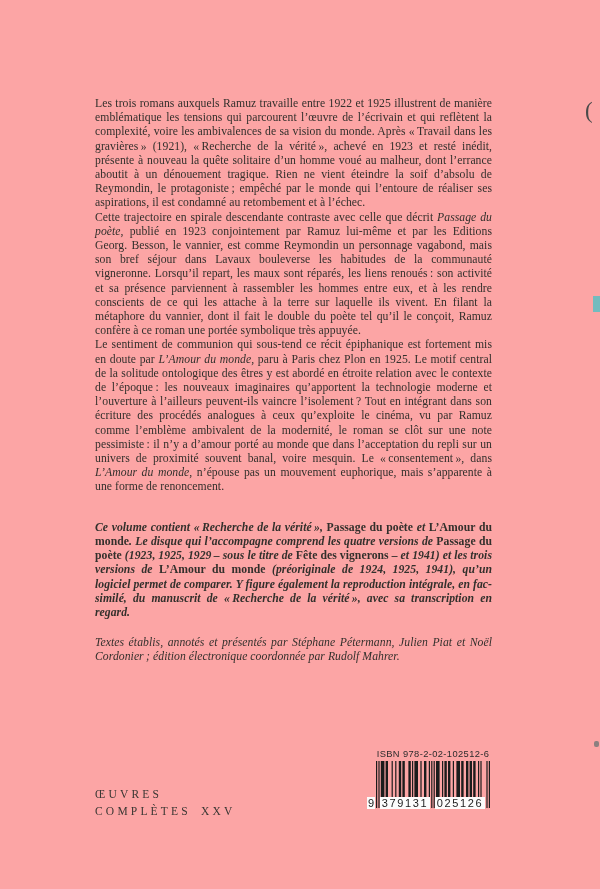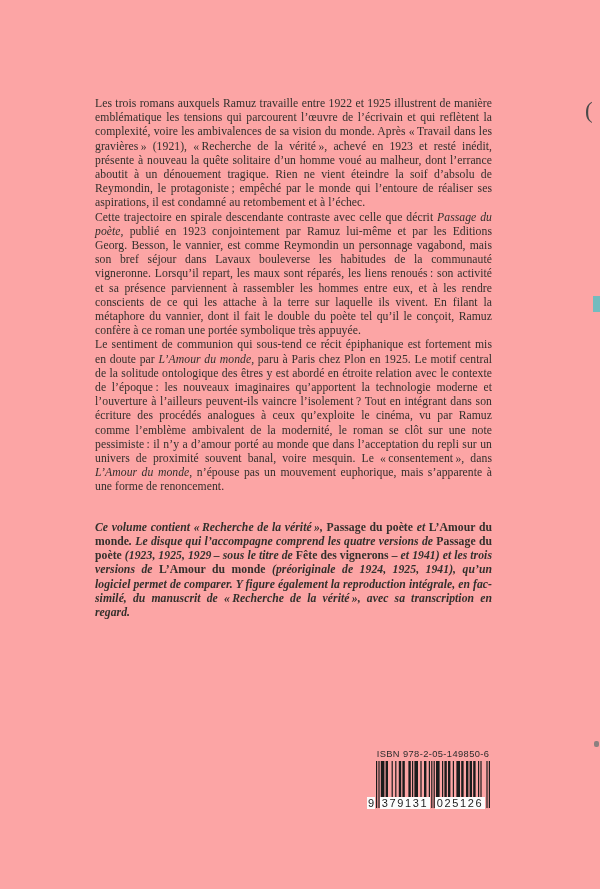--- a/index.html
+++ b/index.html
@@ -73,25 +73,30 @@
 </head>
 <body>
 
 <div class="page">
 
   <div class="text-block">
     <p class="para"><span class="seg-r">Les trois romans auxquels Ramuz travaille entre 1922 et 1925 illustrent de manière emblématique les tensions qui parcourent l’œuvre de l’écrivain et qui reflètent la complexité, voire les ambivalences de sa vision du monde. Après « Travail dans les gravières » (1921), « Recherche de la vérité », achevé en 1923 et resté inédit, présente à nouveau la quête solitaire d’un homme voué au malheur, dont l’errance aboutit à un dénouement tragique. Rien ne vient éteindre la soif d’absolu de Reymondin, le protagoniste ; empêché par le monde qui l’entoure de réaliser ses aspirations, il est condamné au retombement et à l’échec.</span></p>
     <p class="para"><span class="seg-r">Cette trajectoire en spirale descendante contraste avec celle que décrit </span><span class="seg-i">Passage du poète</span><span class="seg-r">, publié en 1923 conjointement par Ramuz lui-même et par les Editions Georg. Besson, le vannier, est comme Reymondin un personnage vagabond, mais son bref séjour dans Lavaux bouleverse les habitudes de la communauté vigneronne. Lorsqu’il repart, les maux sont réparés, les liens renoués : son activité et sa présence parviennent à rassembler les hommes entre eux, et à les rendre conscients de ce qui les attache à la terre sur laquelle ils vivent. En filant la métaphore du vannier, dont il fait le double du poète tel qu’il le conçoit, Ramuz confère à ce roman une portée symbolique très appuyée.</span></p>
     <p class="para"><span class="seg-r">Le sentiment de communion qui sous-tend ce récit épiphanique est fortement mis en doute par </span><span class="seg-i">L’Amour du monde</span><span class="seg-r">, paru à Paris chez Plon en 1925. Le motif central de la solitude ontologique des êtres y est abordé en étroite relation avec le contexte de l’époque : les nouveaux imaginaires qu’apportent la technologie moderne et l’ouverture à l’ailleurs peuvent-ils vaincre l’isolement ? Tout en intégrant dans son écriture des procédés analogues à ceux qu’exploite le cinéma, vu par Ramuz comme l’emblème ambivalent de la modernité, le roman se clôt sur une note pessimiste : il n’y a d’amour porté au monde que dans l’acceptation du repli sur un univers de proximité souvent banal, voire mesquin. Le « consentement », dans </span><span class="seg-i">L’Amour du monde</span><span class="seg-r">, n’épouse pas un mouvement euphorique, mais s’apparente à une forme de renoncement.</span></p>
     <p class="para volume"><span class="seg-i">Ce volume contient « Recherche de la vérité », </span><span class="seg-r">Passage du poète</span><span class="seg-i"> et </span><span class="seg-r">L’Amour du monde</span><span class="seg-i">. Le disque qui l’accompagne comprend les quatre versions de </span><span class="seg-r">Passage du poète</span><span class="seg-i"> (1923, 1925, 1929 – sous le titre de </span><span class="seg-r">Fête des vignerons</span><span class="seg-i"> – et 1941) et les trois versions de </span><span class="seg-r">L’Amour du monde</span><span class="seg-i"> (préoriginale de 1924, 1925, 1941), qu’un logiciel permet de comparer. Y figure également la reproduction intégrale, en fac-similé, du manuscrit de « Recherche de la vérité », avec sa transcription en regard.</span></p>
+    <p class="para credits"><span class="seg-i">Textes établis, annotés et présentés par Stéphane Pétermann, Julien Piat et Noël Cordonier ; édition électronique coordonnée par Rudolf Mahrer.</span></p>
   </div>
 
+  <div class="collection">
+    <div>ŒUVRES</div>
+    <div>COMPLÈTES XXV</div>
+  </div>
 
   <div class="barcode-block">
-    <div class="isbn-label">ISBN 978-2-05-149850-6</div>
+    <div class="isbn-label">ISBN 978-2-02-102512-6</div>
     <div class="bars">
         <svg width="114.0" height="47">
           <rect x="0.00" y="0" width="1.20" height="47" fill="#1c1c1c"></rect>
           <rect x="2.40" y="0" width="1.20" height="47" fill="#1c1c1c"></rect>
           <rect x="4.80" y="0" width="3.60" height="38" fill="#1c1c1c"></rect>
           <rect x="9.60" y="0" width="2.40" height="38" fill="#1c1c1c"></rect>
           <rect x="15.60" y="0" width="1.20" height="38" fill="#1c1c1c"></rect>
           <rect x="19.20" y="0" width="1.20" height="38" fill="#1c1c1c"></rect>
           <rect x="22.80" y="0" width="2.40" height="38" fill="#1c1c1c"></rect>
           <rect x="26.40" y="0" width="2.40" height="38" fill="#1c1c1c"></rect>

